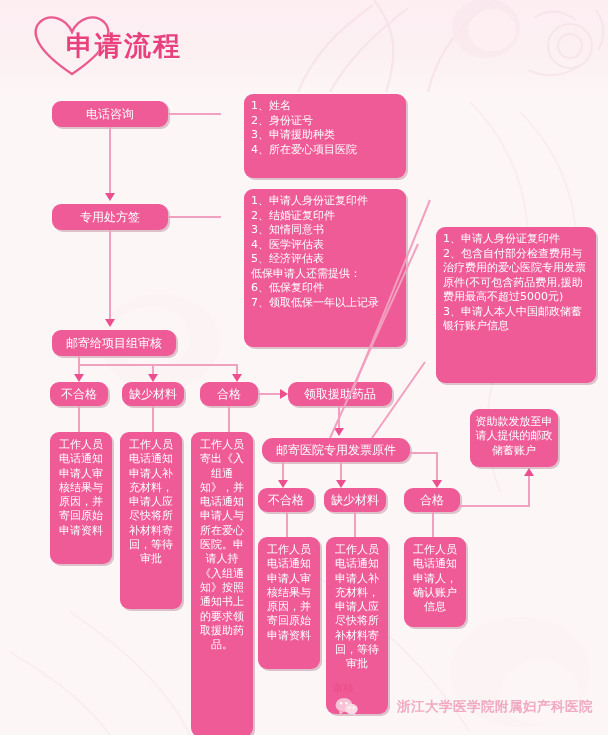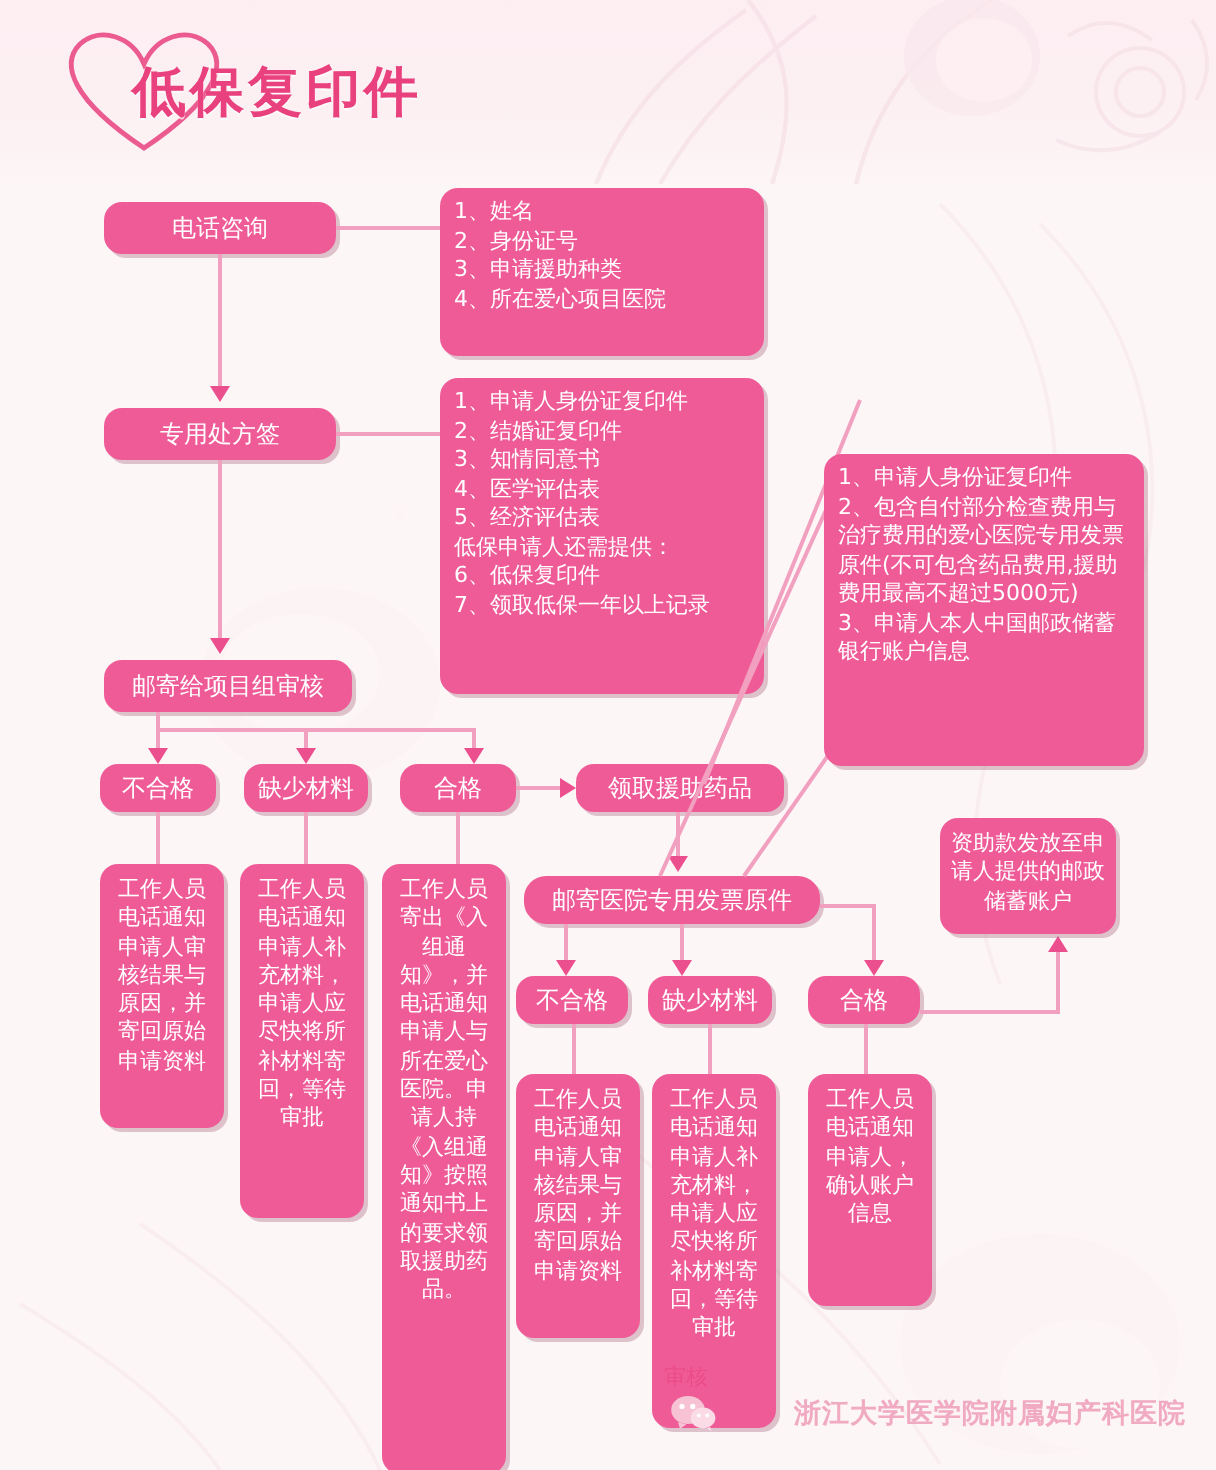--- a/index.html
+++ b/index.html
@@ -57,20 +57,21 @@
     line-height:1.22;
     padding:3px 5px;
     white-space:pre-line;
   }
   .box.list{
     align-items:flex-start;
     justify-content:flex-start;
     text-align:left;
     padding:5px 7px;
     line-height:1.32;
+    margin-left:24px;
   }
   .box.vlist{
     align-items:flex-start;
     justify-content:center;
     text-align:center;
     padding:6px 4px;
     line-height:1.30;
   }
   .t12{font-size:12px;align-items:center;}
   .t11{font-size:11px;}
@@ -139,21 +140,21 @@
         <path d="M256 18 q20 -14 42 2"></path>
         <path d="M250 70 q26 12 52 -4"></path>
         <path d="M318 10 q14 20 2 40"></path>
       </g>
     </svg>
 
     <svg class="heart" viewBox="0 0 92 62">
       <path d="M46 60 C 10 36, 4 18, 14 8 C 24 -1, 40 4, 46 18 C 52 4, 68 -1, 78 8 C 88 18, 82 36, 46 60 Z" fill="none" stroke="#e8417e" stroke-width="2.4" stroke-linecap="round" opacity=".85"></path>
     </svg>
 
-    <div class="title">低保复印件</div>
+    <div class="title">申请流程</div>
   </div>
 
   <div class="canvas">
 
     <svg class="bgart" viewBox="0 0 608 643">
       <g fill="none" stroke="#f6e6ea" stroke-width="2">
         <path d="M470 10 C 520 60, 540 130, 520 200 C 500 270, 470 320, 500 400"></path>
         <path d="M520 20 C 570 70, 590 140, 566 215"></path>
         <path d="M300 470 C 360 520, 420 560, 470 640"></path>
         <path d="M70 520 C 130 560, 170 600, 190 643"></path>
@@ -296,21 +297,21 @@
     <div class="ln lnv" style="left:286px;top:420px;height:26px;"></div>
     <div class="ln lnv" style="left:354px;top:420px;height:26px;"></div>
     <div class="ln lnv" style="left:432px;top:420px;height:26px;"></div>
 
     <div class="box vlist t11" style="left:258px;top:445px;width:62px;height:132px;">
       <span>工作人员电话通知申请人审核结果与原因，并寄回原始申请资料</span>
     </div>
     <div class="box vlist t11" style="left:326px;top:445px;width:62px;height:177px;">
       <span>工作人员电话通知申请人补充材料，申请人应尽快将所补材料寄回，等待审批</span>
     </div>
-    <div class="box vlist t11" style="left:404px;top:445px;width:62px;height:116px;">
+    <div class="box vlist t11" style="left:404px;top:445px;width:62px;height:90px;">
       <span>工作人员电话通知申请人，确认账户信息</span>
     </div>
 
   </div>
 
   <div class="stamp">审核</div>
 
   <div class="footer">
     <svg class="wechat-logo" viewBox="0 0 23 19">
       <ellipse cx="9" cy="8" rx="8.4" ry="7" fill="#f6c2d4"></ellipse>

